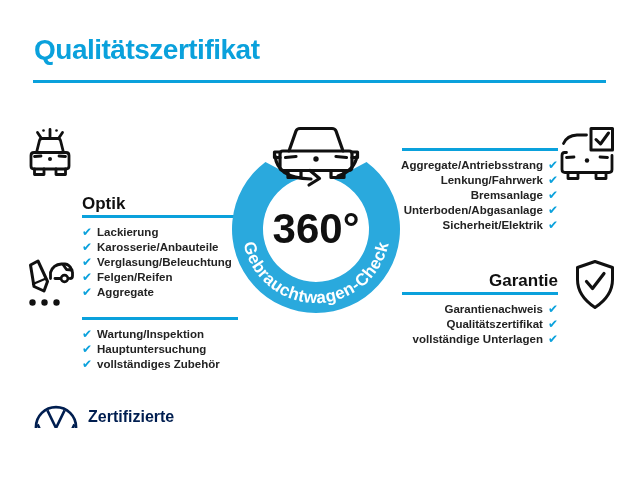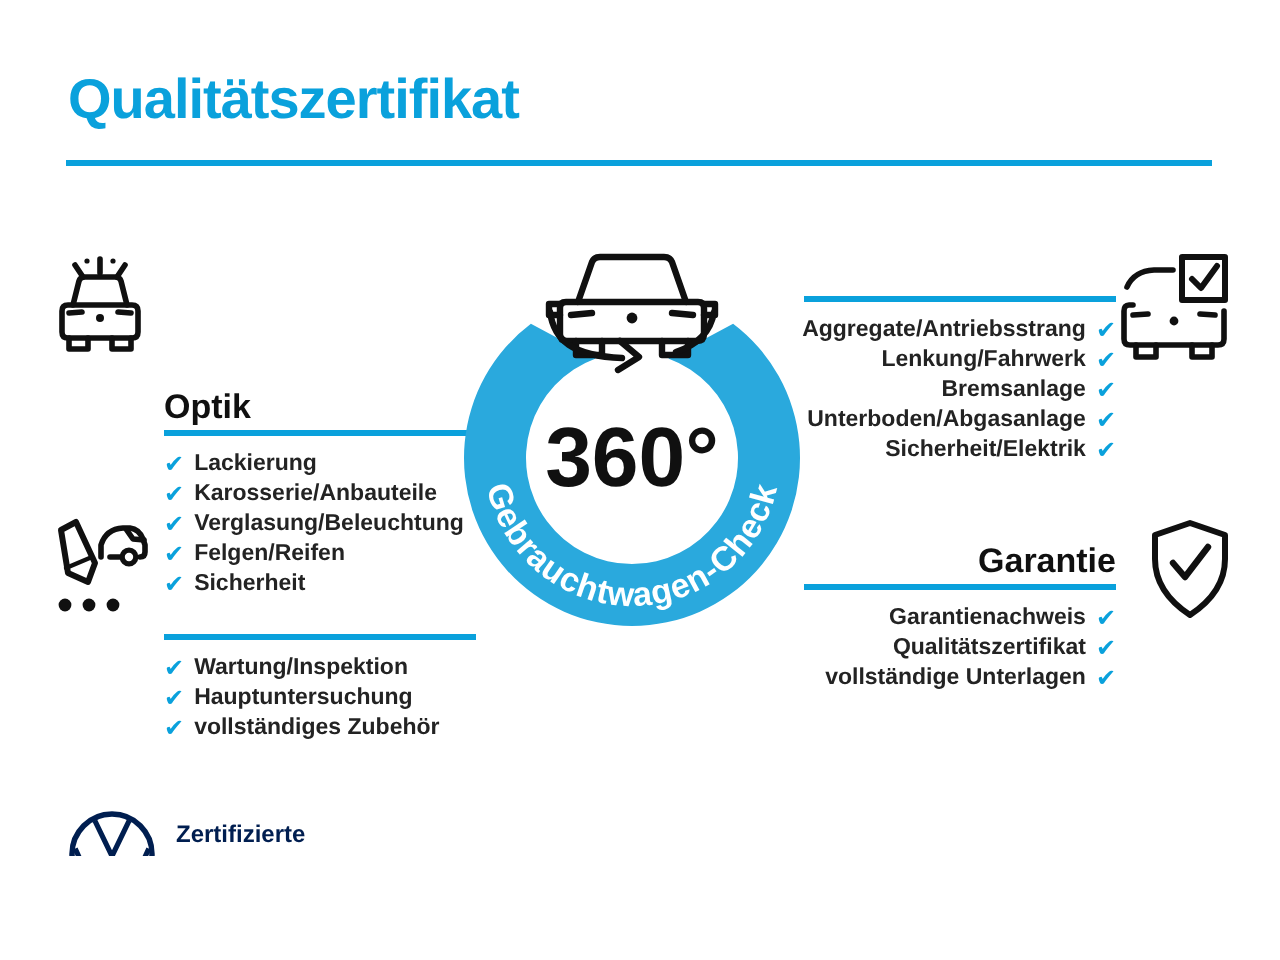--- a/index.html
+++ b/index.html
@@ -22,21 +22,21 @@
   .sec-right .item{justify-content:flex-end;}
   .check{color:var(--accent);font-size:12px;line-height:12px;}
   .icon{position:absolute;}
   svg{display:block;overflow:visible;}
   .ink{stroke:var(--ink);fill:none;stroke-linecap:round;stroke-linejoin:round;}
   .ink-fill{fill:var(--ink);stroke:none;}
   .ring{fill:var(--ring);}
   .curve-label{fill:#fff;font-weight:700;font-size:17px;letter-spacing:0.4px;}
   .deg{fill:var(--ink);font-weight:700;font-size:42px;}
   .vw{stroke:var(--navy);fill:none;stroke-linecap:butt;stroke-linejoin:miter;}
-  .footer-text{position:absolute;left:88px;top:407px;font-size:12px;font-weight:700;color:var(--navy);line-height:20px;}
+  .footer-text{position:absolute;left:88px;top:407px;font-size:16px;font-weight:700;color:var(--navy);line-height:20px;}
 </style>
 </head>
 <body>
 
 <div class="canvas" style="--accent: #0aa1dc; --ring: #2aa9dd; --navy: #001e50; --ink: #101010; --item: #232323;">
 
   <div class="title">Qualitätszertifikat</div>
   <div class="title-rule"></div>
 
   <div class="icon" style="left:25px;top:126px;">
@@ -100,21 +100,21 @@
       <div class="item">
           <span class="check">✔</span>
           <span>Verglasung/Beleuchtung</span>
         </div>
       <div class="item">
           <span class="check">✔</span>
           <span>Felgen/Reifen</span>
         </div>
       <div class="item">
           <span class="check">✔</span>
-          <span>Sicherheit</span>
+          <span>Aggregate</span>
         </div>
     </div>
   </div>
 
   <div class="section sec-left sec-bottom">
     <div class="sec-rule"></div>
     <div class="sec-items">
       <div class="item">
           <span class="check">✔</span>
           <span>Wartung/Inspektion</span>

